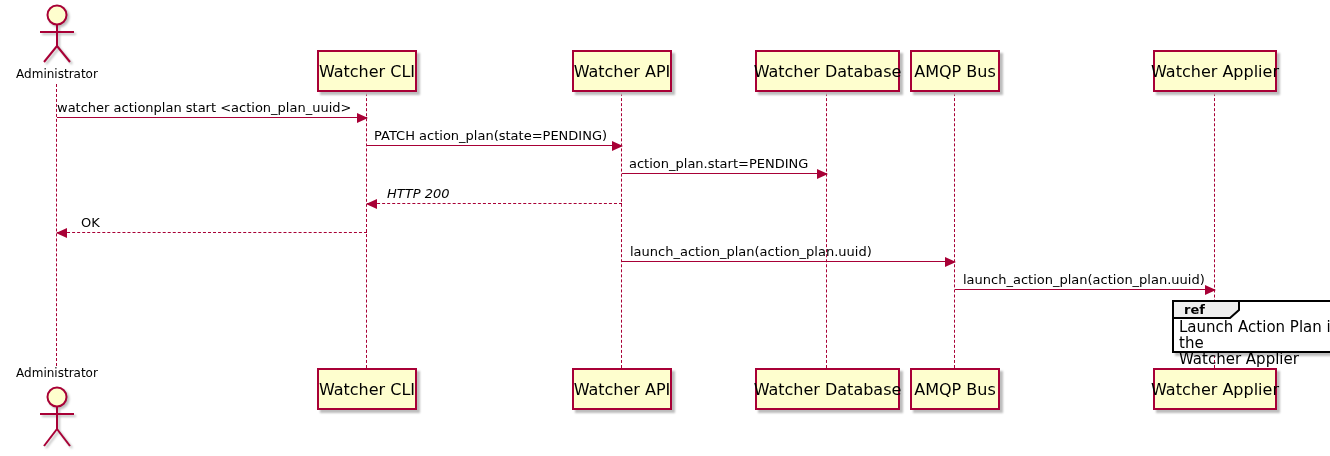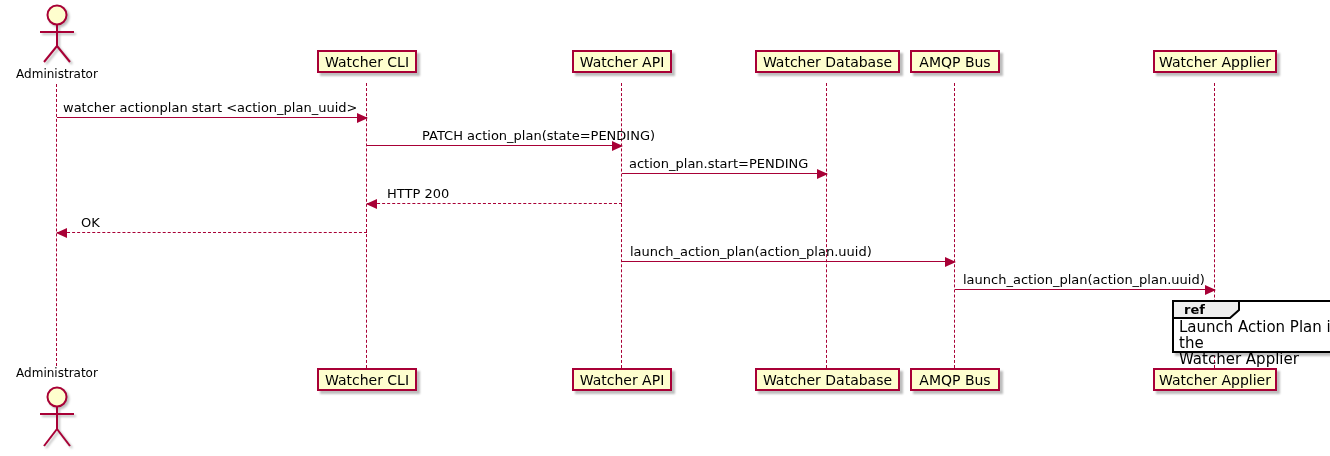--- a/index.html
+++ b/index.html
@@ -18,28 +18,28 @@
     height: 456px;
     background: #ffffff;
     font-family: "DejaVu Sans", "Liberation Sans", sans-serif;
     color: var(--text);
     overflow: hidden;
   }
 
   
   .participant {
     position: absolute;
-    height: 23px;
+    height: 42px;
     background: var(--participant-fill);
     border: 2px solid var(--stroke);
     box-shadow: 3px 3px 2px var(--shadow);
     display: flex;
     align-items: center;
     justify-content: center;
-    font-size: 14px;
+    font-size: 16px;
     white-space: nowrap;
   }
 
   
   .lifeline {
     position: absolute;
     width: 0;
     border-left: 1px dashed var(--stroke);
   }
 
@@ -129,39 +129,39 @@
     <span>Watcher Database</span>
   </div>
   <div class="participant" style="left:910px;  top:50px; width:90px;">
     <span>AMQP Bus</span>
   </div>
   <div class="participant" style="left:1153px; top:50px; width:124px;">
     <span>Watcher Applier</span>
   </div>
 
   <div class="msg" style="left:57px; top:101px; width:310px;">
-    <div class="label" style="left:6px;">watcher actionplan start &lt;action_plan_uuid&gt;</div>
+    <div class="label" style="left:0;">watcher actionplan start &lt;action_plan_uuid&gt;</div>
     <div class="line solid"></div>
     <div class="arrow-r"></div>
   </div>
 
   <div class="msg" style="left:367px; top:129px; width:255px;">
-    <div class="label" style="left:7px;margin-left:48px;">PATCH action_plan(state=PENDING)</div>
+    <div class="label" style="left:7px;">PATCH action_plan(state=PENDING)</div>
     <div class="line solid"></div>
     <div class="arrow-r"></div>
   </div>
 
   <div class="msg" style="left:622px; top:157px; width:205px;">
     <div class="label" style="left:7px;">action_plan.start=PENDING</div>
     <div class="line solid"></div>
     <div class="arrow-r"></div>
   </div>
 
   <div class="msg" style="left:367px; top:187px; width:255px;">
-    <div class="label" style="left:20px;">HTTP 200</div>
+    <div class="label" style="left:20px;font-style:italic;">HTTP 200</div>
     <div class="line dashed"></div>
     <div class="arrow-l"></div>
   </div>
 
   <div class="msg" style="left:57px; top:216px; width:310px;">
     <div class="label" style="left:24px;">OK</div>
     <div class="line dashed"></div>
     <div class="arrow-l"></div>
   </div>
 

